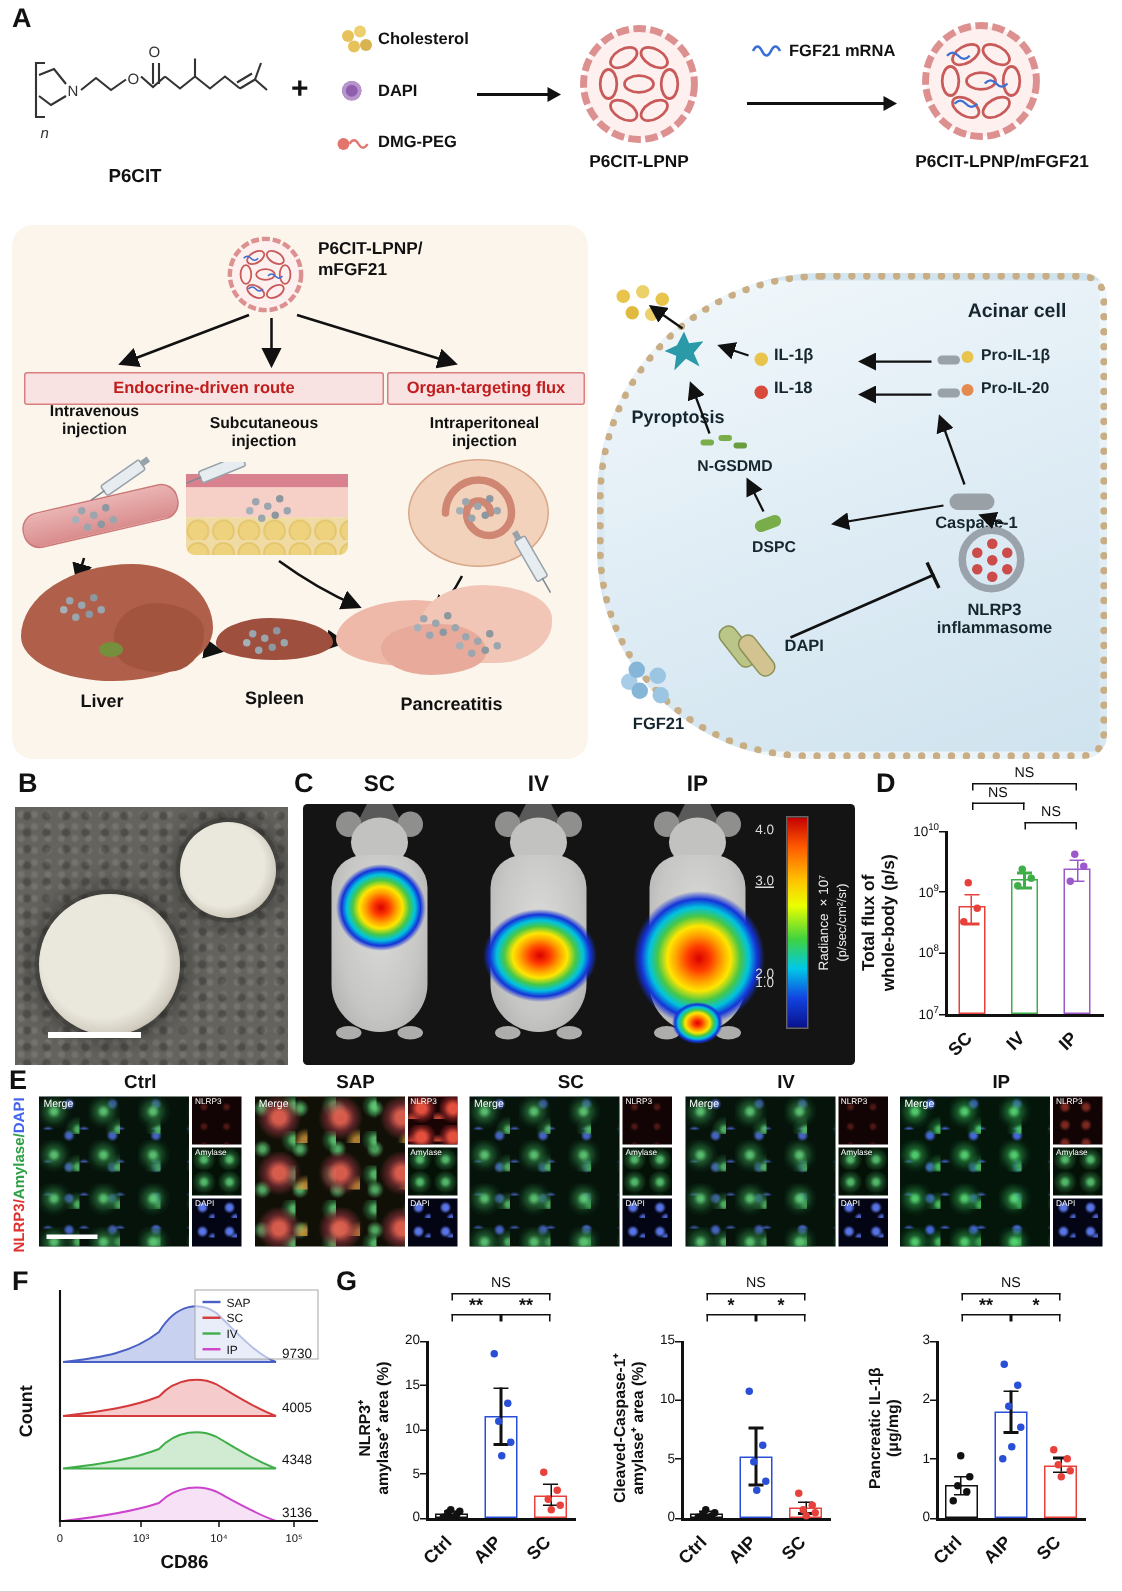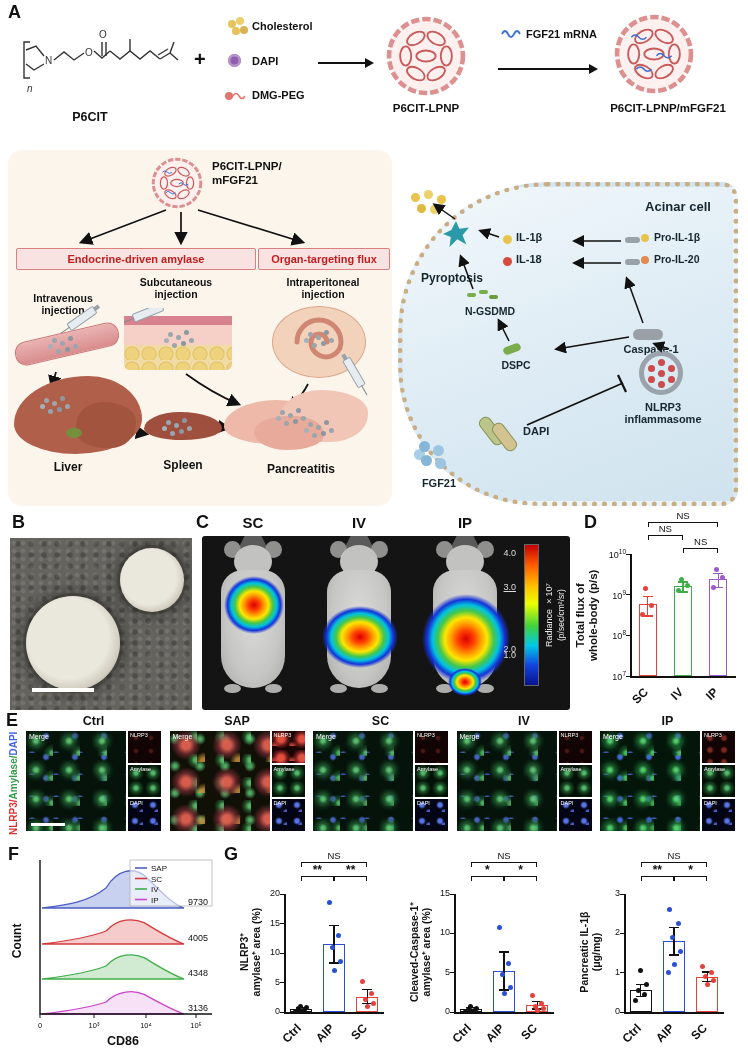--- a/index.html
+++ b/index.html
@@ -183,23 +183,23 @@
       <line x1="173" y1="62" x2="173" y2="92" marker-end="url(#ah2)"></line>
       <line x1="190" y1="60" x2="294" y2="92" marker-end="url(#ah2)"></line>
       <line x1="48" y1="222" x2="44" y2="236" marker-end="url(#ah2)"></line>
       <path d="M178 224 C200 240 216 248 230 254" marker-end="url(#ah2)"></path>
       <path d="M300 234 C294 246 288 252 282 258" marker-end="url(#ah2)"></path>
       <line x1="206" y1="276" x2="220" y2="278" marker-end="url(#ah2)"></line>
       <line x1="126" y1="282" x2="138" y2="284" marker-end="url(#ah2)"></line>
     </g>
   </svg>
 
-  <div class="rbox" style="left:16px;top:248px;width:238px">Endocrine-driven amylase</div>
+  <div class="rbox" style="left:16px;top:248px;width:238px">Endocrine-driven route</div>
   <div class="rbox" style="left:258px;top:248px;width:130px">Organ-targeting flux</div>
-  <div class="rtitle" style="left:8px;top:292px;width:110px">Intravenous
+  <div class="rtitle" style="left:8px;top:268px;width:110px">Intravenous
 injection</div>
   <div class="rtitle" style="left:120px;top:276px;width:112px">Subcutaneous
 injection</div>
   <div class="rtitle" style="left:258px;top:276px;width:130px">Intraperitoneal
 injection</div>
 
   <div class="abs" style="left:18px;top:312px;width:100px;height:58px">
     <div class="abs" style="left:-4px;top:20px;width:104px;height:22px;background:linear-gradient(#eab3b3,#d98c8c);border:1.5px solid #c77;border-radius:11px;transform:rotate(-13deg)"></div>
     <span class="gdots" style="left:34px;top:26px"></span>
     <div class="syr" style="left:48px;top:2px;transform:rotate(-35deg)"></div>

